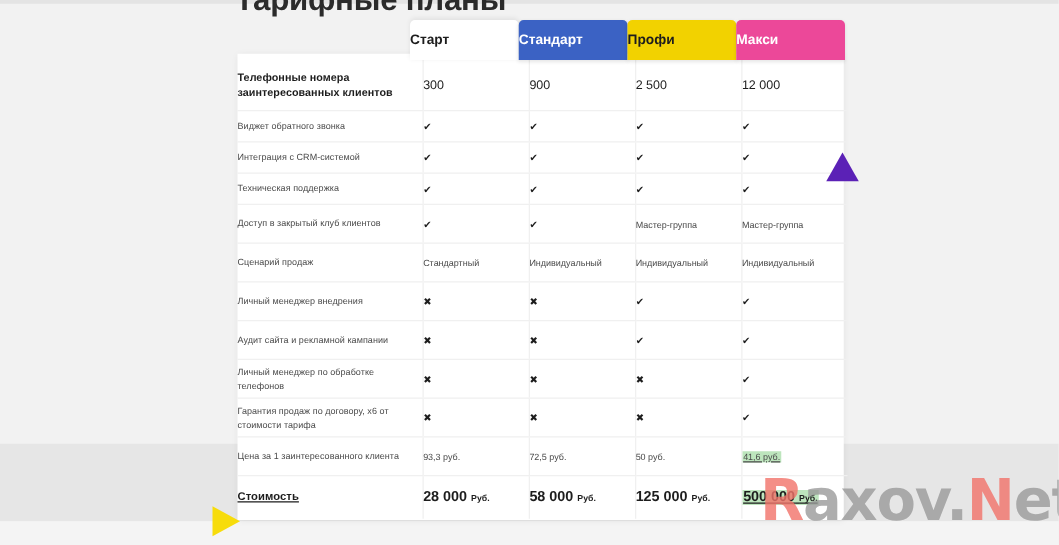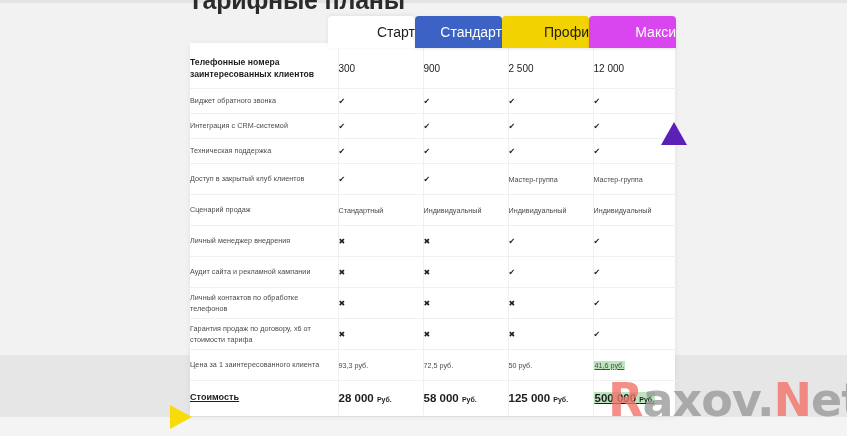--- a/index.html
+++ b/index.html
@@ -72,31 +72,31 @@
     top: 16px;
     width: 348px;
     height: 32px;
     display: flex;
     z-index: 4;
   }
   .tab {
     flex: 1 1 0;
     display: flex;
     align-items: center;
-    justify-content: flex-end;
-    font-size: 14px;
-    font-weight: 400;
+    justify-content: flex-start;
+    font-size: 11px;
+    font-weight: 700;
     border-radius: 4px 4px 0 0;
     box-shadow: 0 1px 3px rgba(0,0,0,0.10);
     position: relative;
   }
   .tab.start   { background:#ffffff; color:#1d1d1d; box-shadow:0 -1px 4px rgba(0,0,0,0.07); }
   .tab.standart{ background:#3b62c4; color:#ffffff; }
   .tab.profi   { background:#f2d200; color:#1d1d1d; }
-  .tab.maxi    { background:#d946ef; color:#ffffff; }
+  .tab.maxi    { background:#ec4899; color:#ffffff; }
 
   
   .tbl {
     position: absolute;
     left: 190px;
     top: 48px;
     width: 485px;
     border-collapse: collapse;
     table-layout: fixed;
     z-index: 3;
@@ -310,21 +310,21 @@
 
       <tr class="r-tall">
         <td class="lbl">Аудит сайта и рекламной кампании</td>
         <td class="val"><span class="mark-no">✖</span></td>
         <td class="val"><span class="mark-no">✖</span></td>
         <td class="val"><span class="mark-ok">✔</span></td>
         <td class="val"><span class="mark-ok">✔</span></td>
       </tr>
 
       <tr class="r-tall">
-        <td class="lbl">Личный контактов по обработке телефонов</td>
+        <td class="lbl">Личный менеджер по обработке телефонов</td>
         <td class="val"><span class="mark-no">✖</span></td>
         <td class="val"><span class="mark-no">✖</span></td>
         <td class="val"><span class="mark-no">✖</span></td>
         <td class="val"><span class="mark-ok">✔</span></td>
       </tr>
 
       <tr class="r-tall">
         <td class="lbl">Гарантия продаж по договору, х6 от стоимости тарифа</td>
         <td class="val"><span class="mark-no">✖</span></td>
         <td class="val"><span class="mark-no">✖</span></td>

